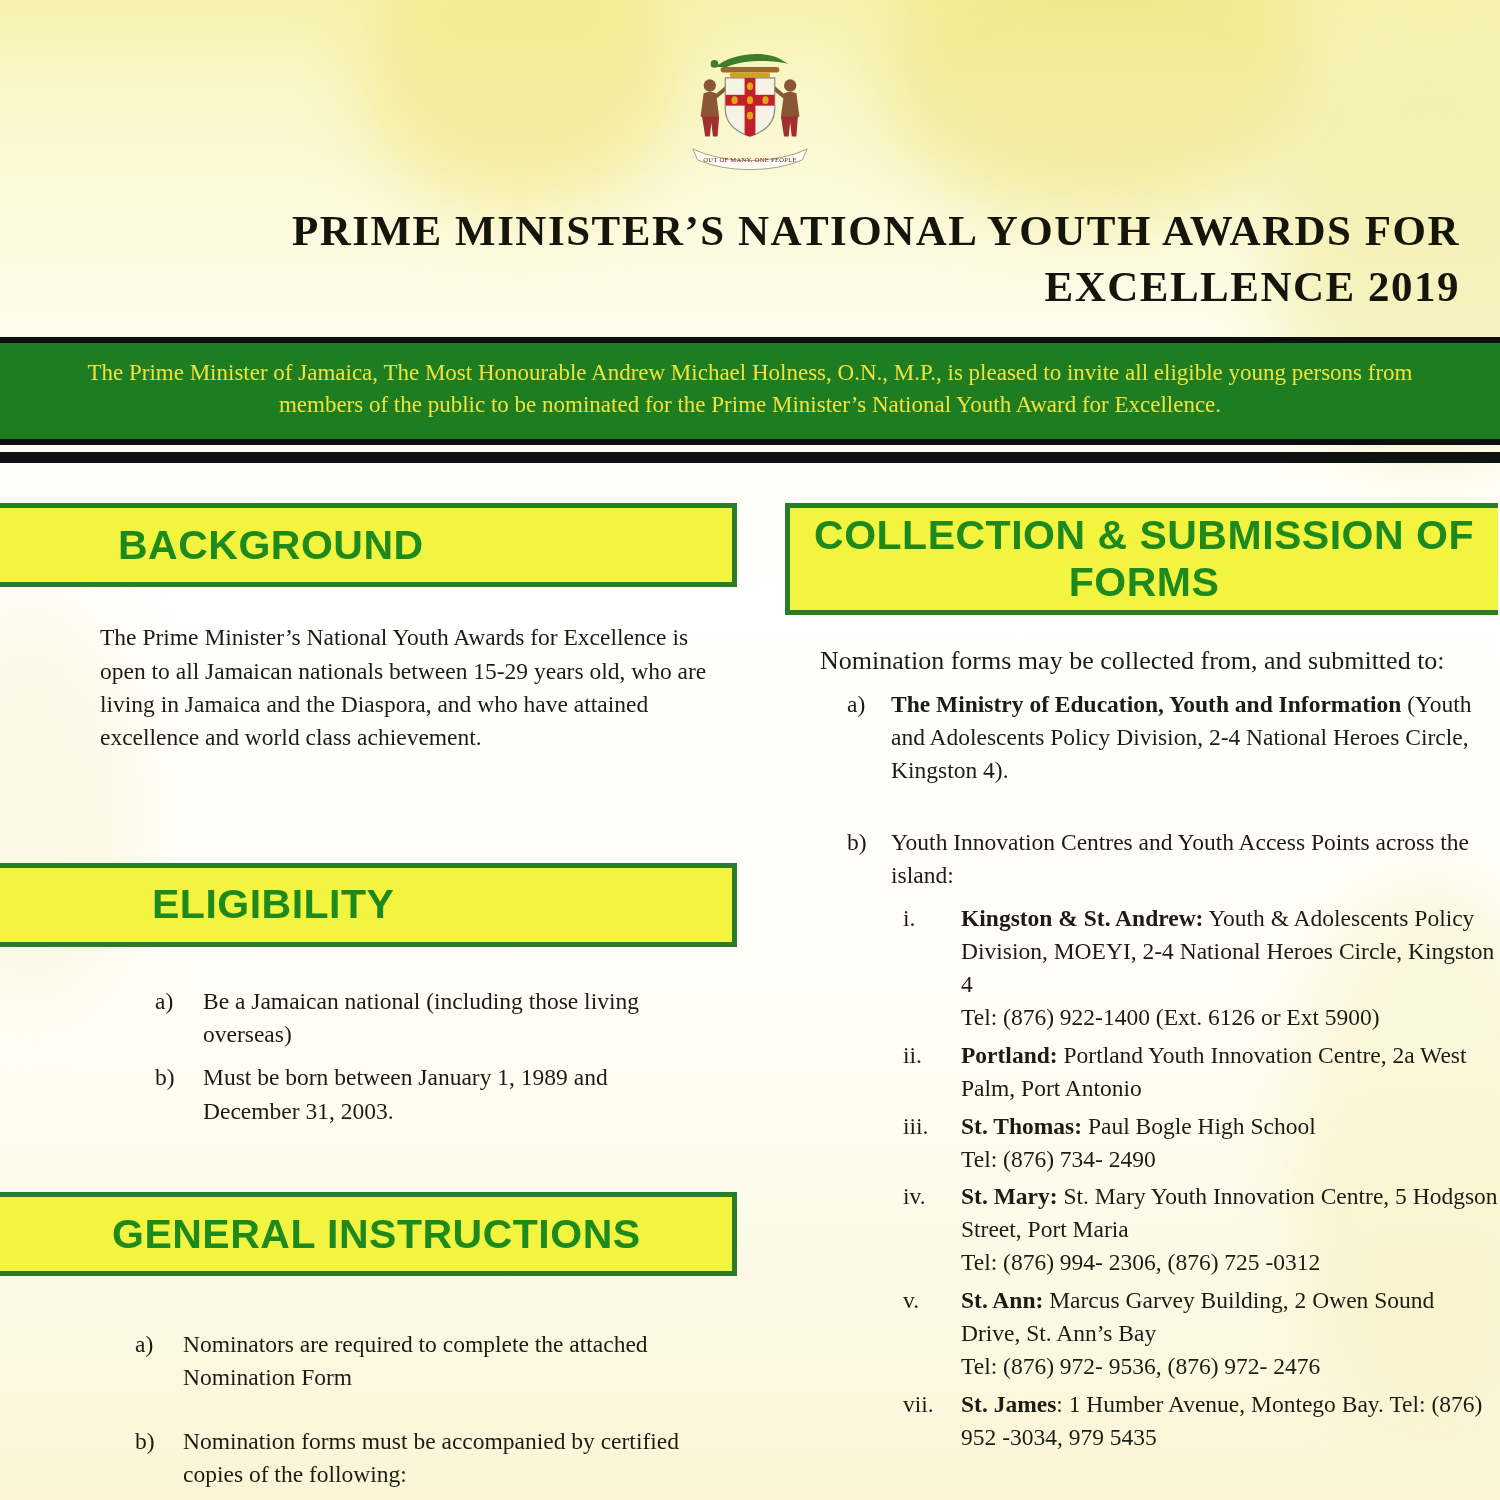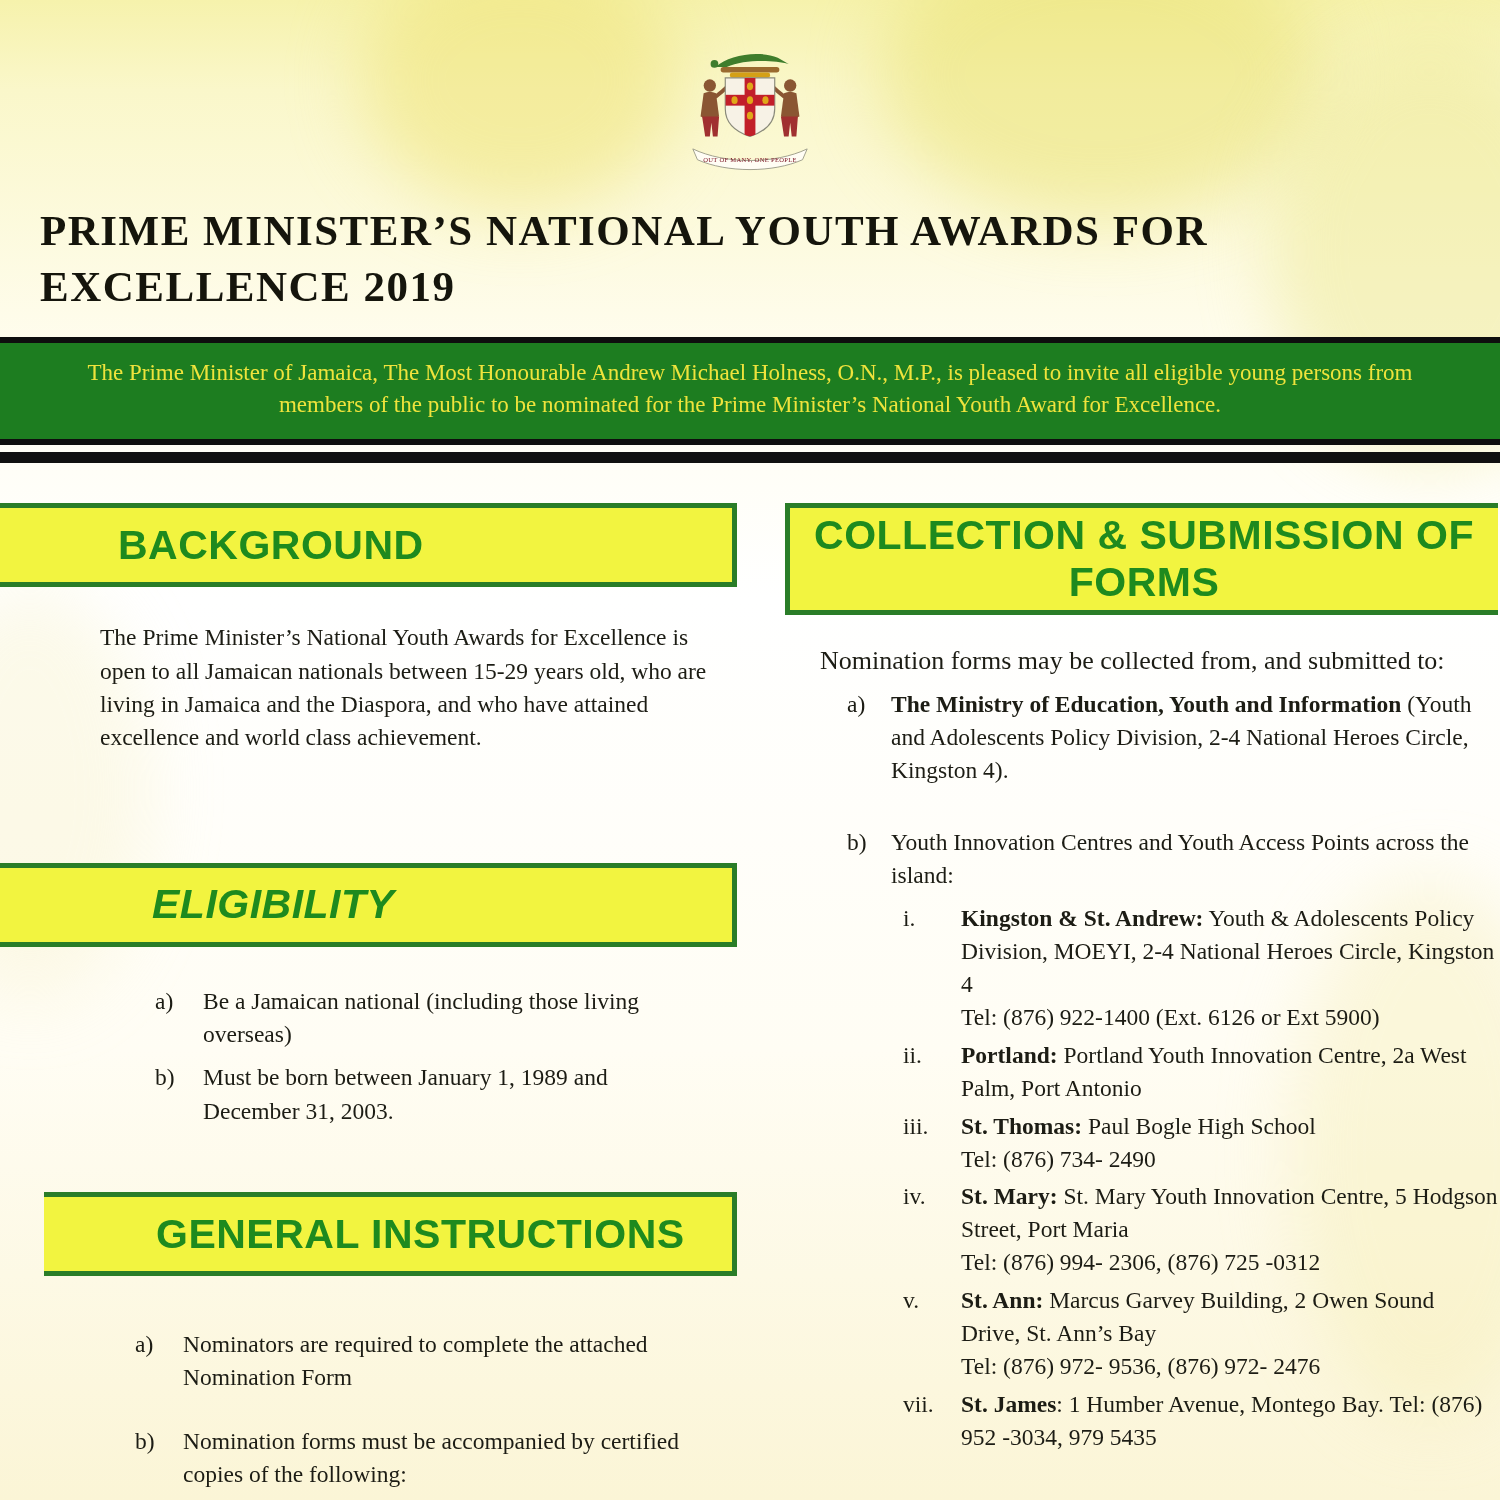--- a/index.html
+++ b/index.html
@@ -11,43 +11,43 @@
   .blob{position:absolute;border-radius:50%;filter:blur(34px);pointer-events:none;}
   .b1{left:360px;top:-50px;width:320px;height:260px;background:rgba(238,228,120,.55);}
   .b2{left:880px;top:-70px;width:440px;height:290px;background:rgba(233,226,112,.5);}
   .b3{right:-90px;top:40px;width:320px;height:420px;background:rgba(236,230,140,.45);}
   .b4{right:-70px;top:880px;width:280px;height:540px;background:rgba(243,234,168,.35);}
   .b5{left:-90px;top:580px;width:240px;height:420px;background:rgba(246,240,190,.30);}
   .content{position:relative;z-index:1;}
 
   .emblem{width:170px;margin:36px auto 0;display:block;}
 
-  .title{margin:20px 40px 0;text-align:left;font-weight:700;font-size:43px;
+  .title{margin:20px 40px 0;text-align:right;font-weight:700;font-size:43px;
     letter-spacing:1.5px;line-height:1.3;color:#15150c;}
 
   .banner{margin-top:22px;background:#1d7d20;border-top:6px solid #0e0e0e;border-bottom:6px solid #0e0e0e;
     padding:14px 68px 18px;}
   .banner p{margin:0;text-align:center;color:#efe33c;font-size:23px;line-height:1.4;}
 
   .black-bar{height:11px;background:#101010;margin-top:7px;}
 
   .columns{display:flex;gap:48px;margin-top:40px;align-items:flex-start;}
   .col-left{flex:0 0 737px;width:737px;}
   .col-right{flex:1;min-width:0;padding-right:2px;}
 
   .section-header{background:#f2f440;border:5px solid #2a7d28;display:flex;align-items:center;
     height:74px;font-family:"Liberation Sans",sans-serif;font-weight:700;font-size:41px;
     color:#1e8a1e;letter-spacing:.5px;}
   .col-left .section-header{border-left:none;}
   .col-right .section-header{border-right:none;height:78px;justify-content:center;text-align:center;padding:12px 8px;}
   .pad-bg{padding-left:118px;}
   .pad-el{padding-left:152px;}
   .pad-gi{padding-left:112px;}
-  .mt-el{margin-top:108px;font-style:italic;}
-  .mt-gi{margin-top:64px;margin-left:44px;}
+  .mt-el{margin-top:108px;}
+  .mt-gi{margin-top:64px;}
 
   .bg-body{margin:34px 28px 0 100px;font-size:23.5px;line-height:1.42;}
 
   .list{font-size:23.5px;line-height:1.42;}
   .el-list{margin:38px 40px 0 155px;}
   .gi-list{margin:52px 24px 0 135px;}
   .li{display:flex;margin-bottom:10px;}
   .li .lab{flex:0 0 48px;}
   .li .txt{flex:1;}
   .gi-list .li{margin-bottom:30px;}

